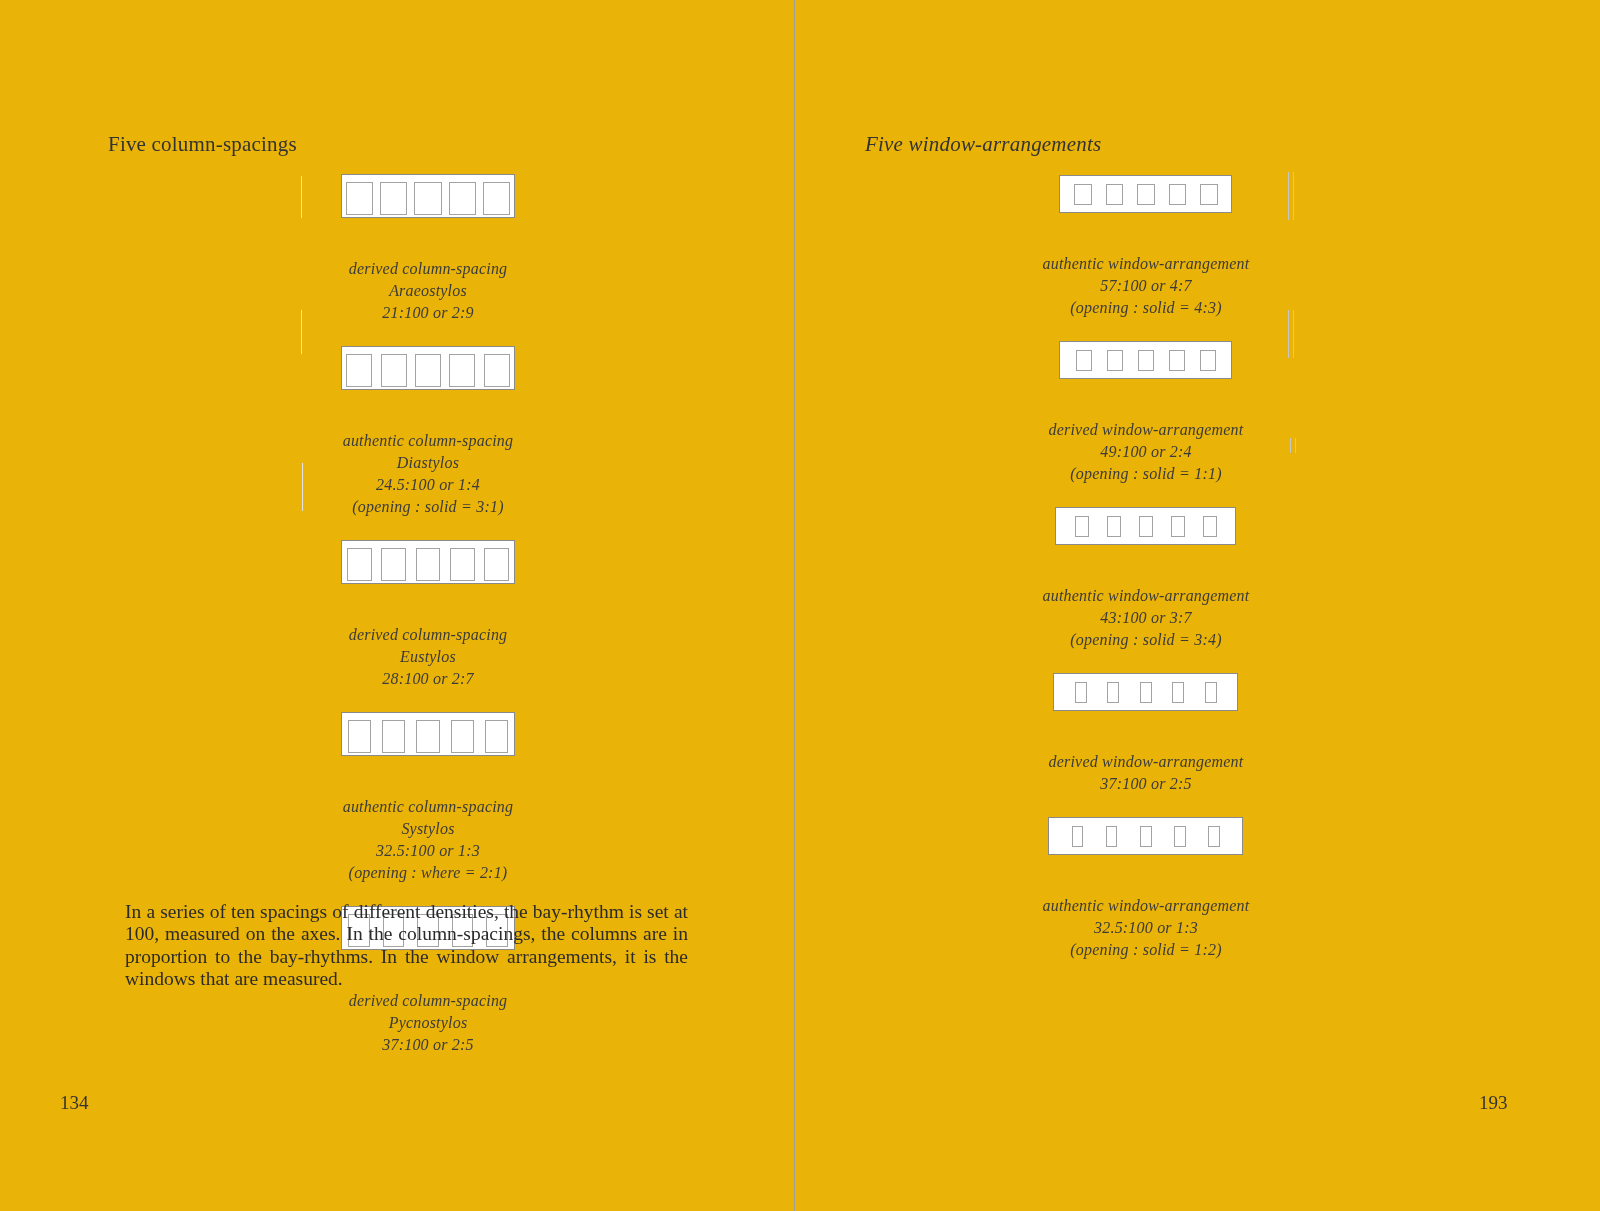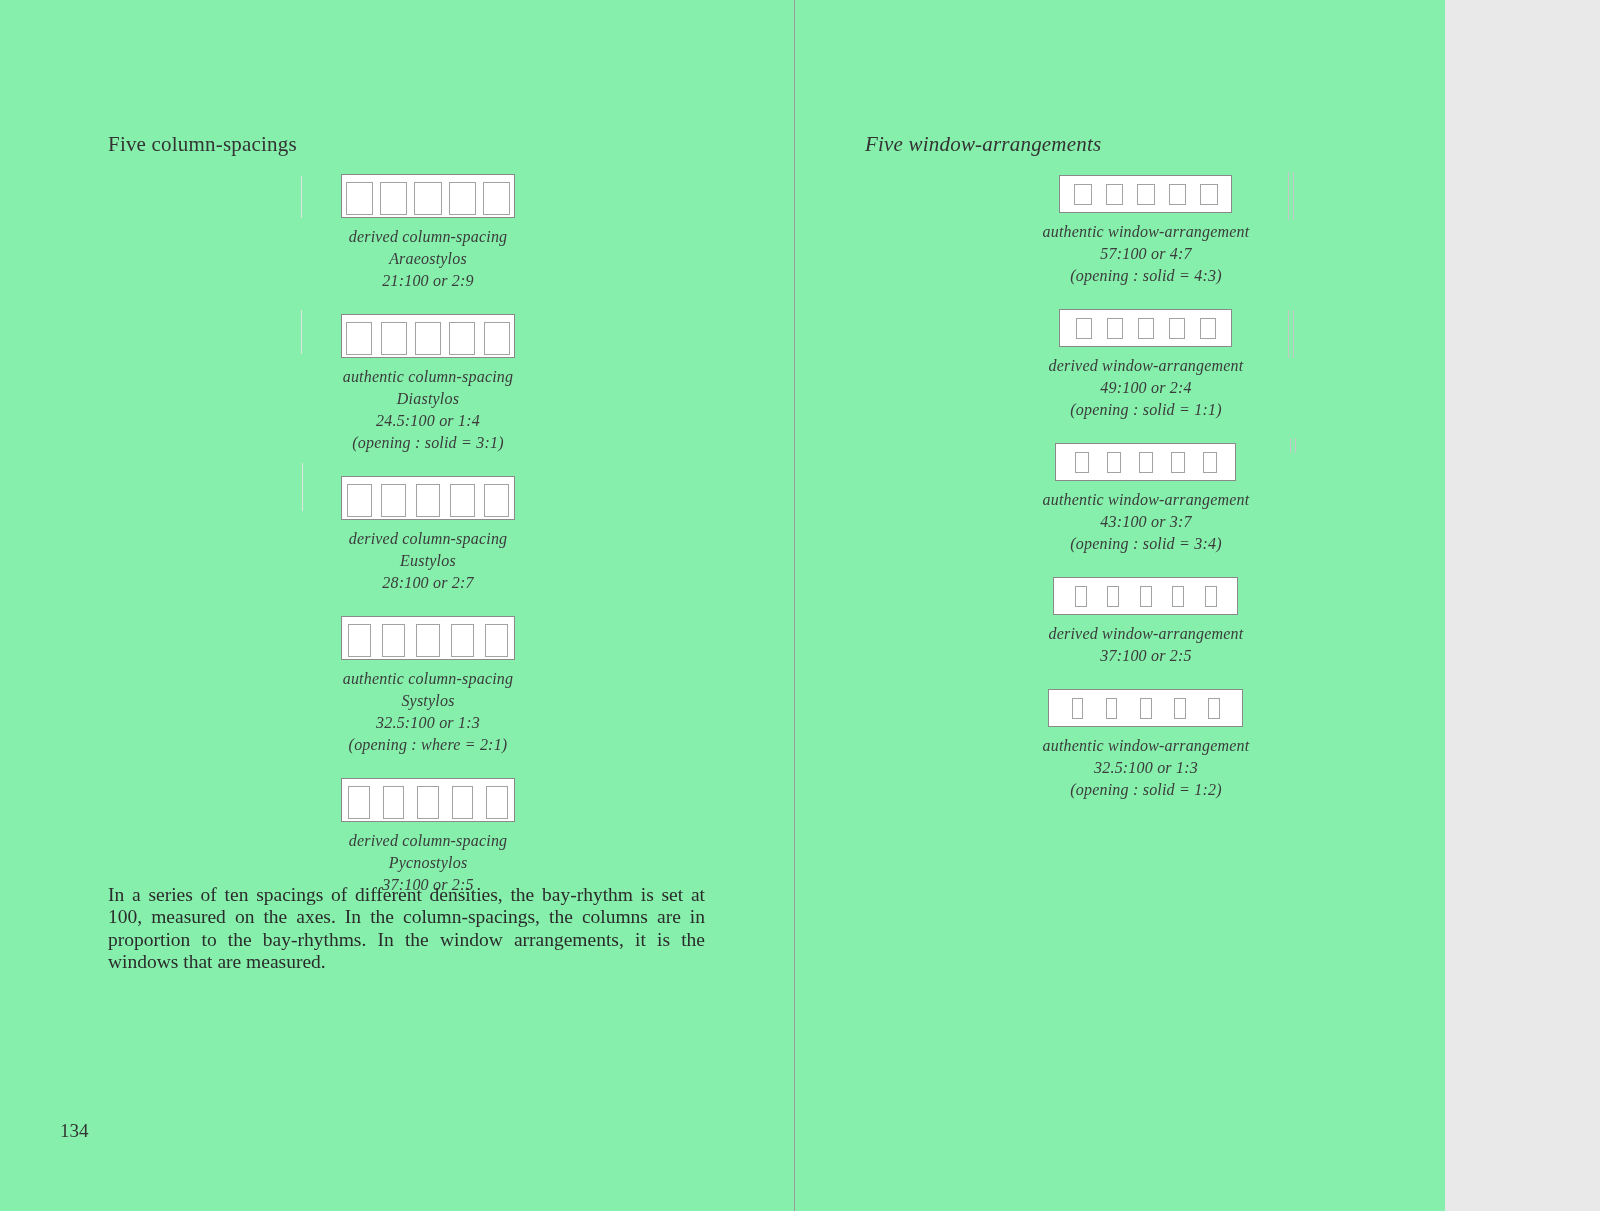--- a/index.html
+++ b/index.html
@@ -1,19 +1,19 @@
 <!DOCTYPE html>
 <html><head>
 <meta charset="utf-8">
 <style>
   html,body{margin:0;padding:0;background:#e9e9e9;}
   .spread{
     position:relative;
-    width:1445px;height:1211px;
-    background:#86efac;
+    width:1600px;height:1211px;
+    background:#eab308;
     font-family:"Liberation Serif","DejaVu Serif",serif;
     color:#2f2f2f;
     overflow:hidden;
   }
   .center-divider{
     position:absolute;top:0;bottom:0;left:794px;width:1px;
     background:#9d9d9d;
   }
   .page-heading{
     position:absolute;top:132px;
@@ -24,20 +24,21 @@
   .heading-right{left:865px;font-style:italic;}
   .figure-column{
     position:absolute;width:460px;
     display:flex;flex-direction:column;align-items:center;
   }
   .figcol-left{left:198px;top:174px;}
   .figcol-right{left:916px;top:175px;}
   .figure{
     display:flex;flex-direction:column;align-items:center;
     margin-bottom:22px;
+    gap:32px;
   }
   .diagram-box{
     position:relative;
     box-sizing:border-box;
     border:1px solid #8a8a8a;
     background:#fff;
   }
   .bay-square{
     position:absolute;
     box-sizing:border-box;
@@ -54,23 +55,23 @@
     line-height:22px;
     color:#3b3b3b;
     letter-spacing:0.2px;
     white-space:nowrap;
   }
   .body-text{
     position:absolute;left:108px;top:884px;width:597px;
     font-size:19.5px;line-height:22.4px;color:#2b2b2b;
     text-align:justify;
   }
-  .body-text p{margin:0;}
+  .body-text p{margin:17px;}
   .page-number{
-    position:absolute;top:1120px;
+    position:absolute;top:1092px;
     font-size:19px;color:#333;
   }
   .pn-left{left:60px;}
   .pn-right{left:1479px;}
   .double-rule-mark{
     position:absolute;width:4px;
     border-left:1px solid #c6c6c6;
     border-right:1px solid #c6c6c6;
   }
   .show-through-mark{

